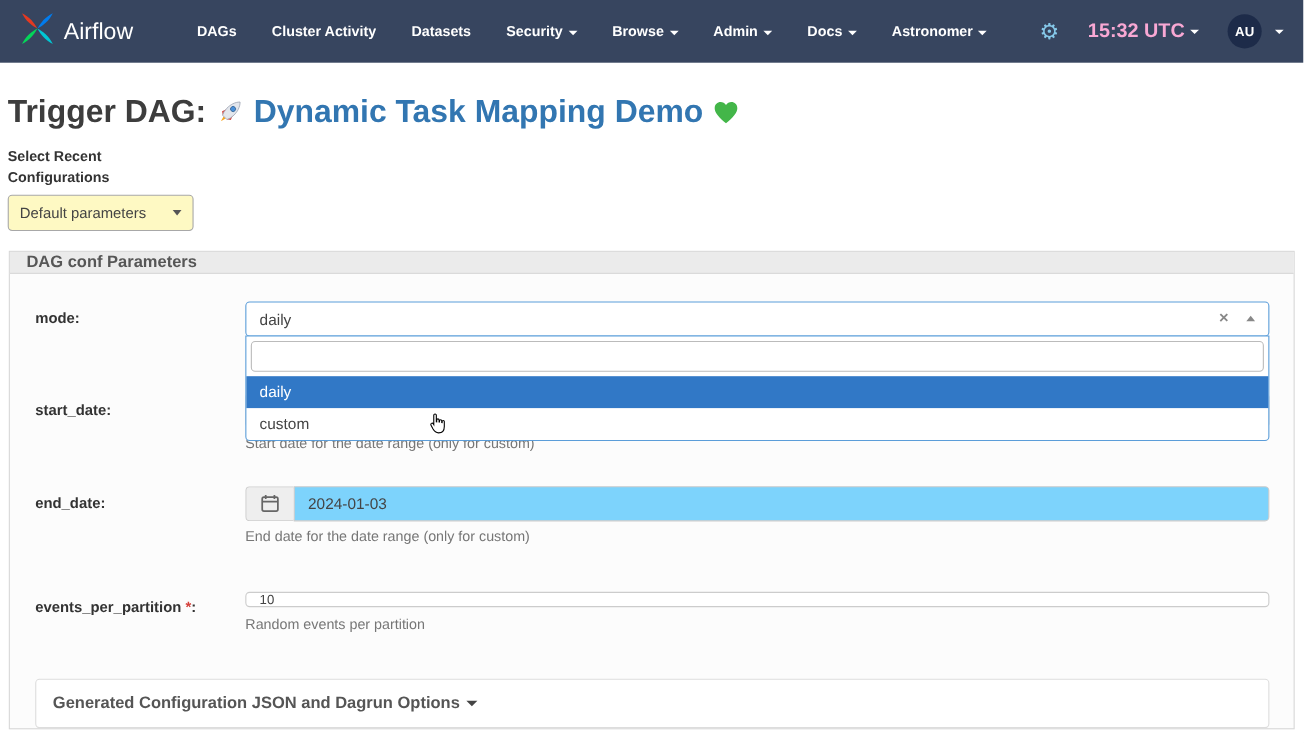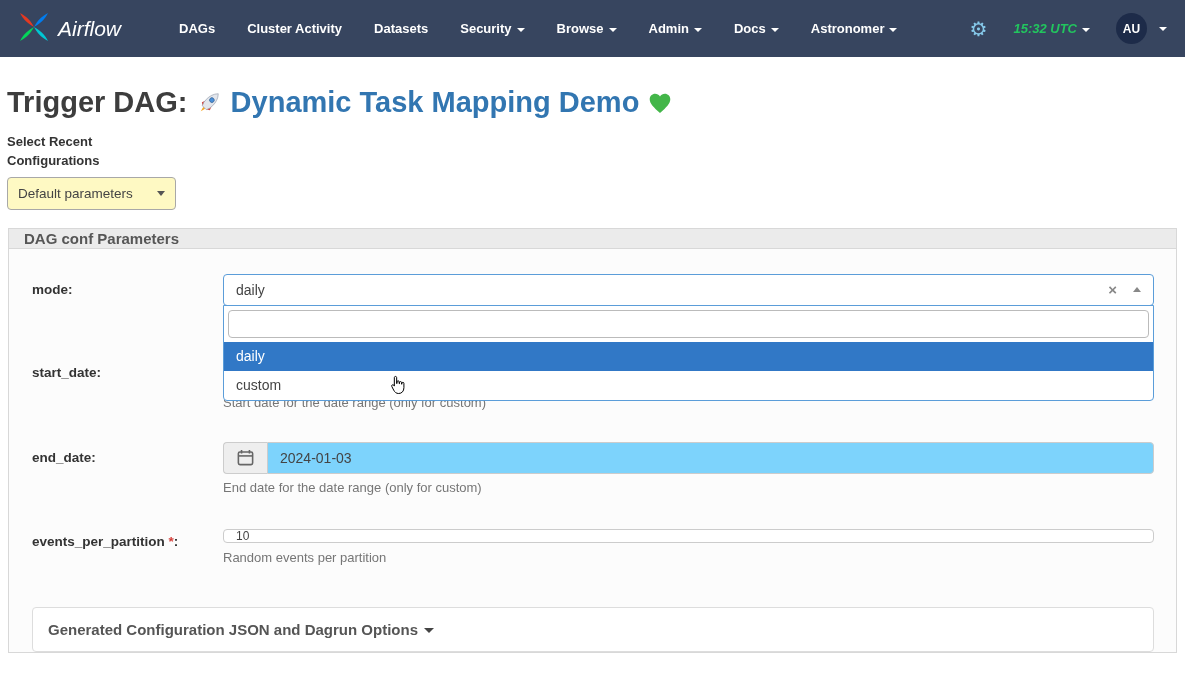--- a/index.html
+++ b/index.html
@@ -1,29 +1,29 @@
 <!DOCTYPE html>
 <html><head>
 <meta charset="utf-8">
 <style>
   * { box-sizing: border-box; }
   html, body { width:1185px; height:675px; margin:0; overflow:hidden;
     font-family:"Liberation Sans", sans-serif; background:#fff; position:relative; }
 
   
   .navbar { height:57px; background:#37455f; display:flex; align-items:center; padding:0 18px; }
-  .nav-brand { display:flex; align-items:center; gap:8px; cursor:pointer;font-style:italic; }
+  .nav-brand { display:flex; align-items:center; gap:8px; cursor:pointer; }
   .brand-text { color:#fff; font-size:21px; }
   .nav-items { display:flex; align-items:center; margin-left:42px; }
   .nav-item { color:#fff; font-size:13px; font-weight:bold; padding:0 16px; cursor:pointer; white-space:nowrap; }
   .caret-down { display:inline-block; width:0; height:0; border-left:4px solid transparent;
     border-right:4px solid transparent; border-top:4px solid #fff; margin-left:5px; vertical-align:middle; }
   .nav-right { margin-left:auto; display:flex; align-items:center; gap:26px; }
   .gear { font-size:20px; color:#86c9ea; cursor:pointer; line-height:1; }
-  .clock { color:#22c55e; font-size:13px; font-weight:bold; cursor:pointer;font-style:italic; }
+  .clock { color:#f9a8d4; font-size:18px; font-weight:bold; cursor:pointer; }
   .avatar-wrap { display:flex; align-items:center; gap:7px; cursor:pointer; }
   .avatar { width:31px; height:31px; border-radius:50%; background:#1d2b49; color:#fff;
     font-size:12px; font-weight:bold; display:flex; align-items:center; justify-content:center; }
 
   
   .main { padding-top:28px; }
   .page-title { font-size:29px; font-weight:600; margin:0 0 10px 7px; color:#3d3d3d; line-height:34px; }
   .dag-link { color:#3276b1; text-decoration:none; cursor:pointer; }
   .emoji-svg { vertical-align:-4px; }
   .recent-label { width:140px; font-size:13px; font-weight:bold; color:#333; margin:0 0 6px 7px; line-height:1.45; }
@@ -36,21 +36,21 @@
 
   
   .panel { margin:18px 8px 0; border:1px solid #d8d8d8; background:#fcfcfc; }
   .panel-header { background:#ebebeb; border-bottom:1px solid #d8d8d8; padding:0 15px;
     font-size:15px; font-weight:bold; color:#565656; line-height:19px; }
   .panel-body { padding:25px 22px 0 23px; }
 
   
   .form-row { display:flex; align-items:flex-start; margin-bottom:30px; }
   .row-mode { margin-bottom:51px; }
-  .row-end { margin-bottom:29px; }
+  .row-end { margin-bottom:39px; }
   .form-label { width:191px; padding-top:8px; font-size:13.5px; font-weight:bold; color:#333; }
   .req-star { color:#d43f3a; }
   .form-field { flex:1; position:relative; }
   .help-text { margin-top:5px; font-size:13px; color:#767676; line-height:18px; }
 
   .text-input { width:100%; height:14px; border:1px solid #ccc; border-radius:4px; padding:0 12px;
     font-family:"Liberation Sans", sans-serif; font-size:12px; color:#444; background:#fff; }
 
   .input-group { display:flex; width:100%; }
   .ig-addon { width:44px; background:#eee; border:1px solid #ccc; border-right:none;

